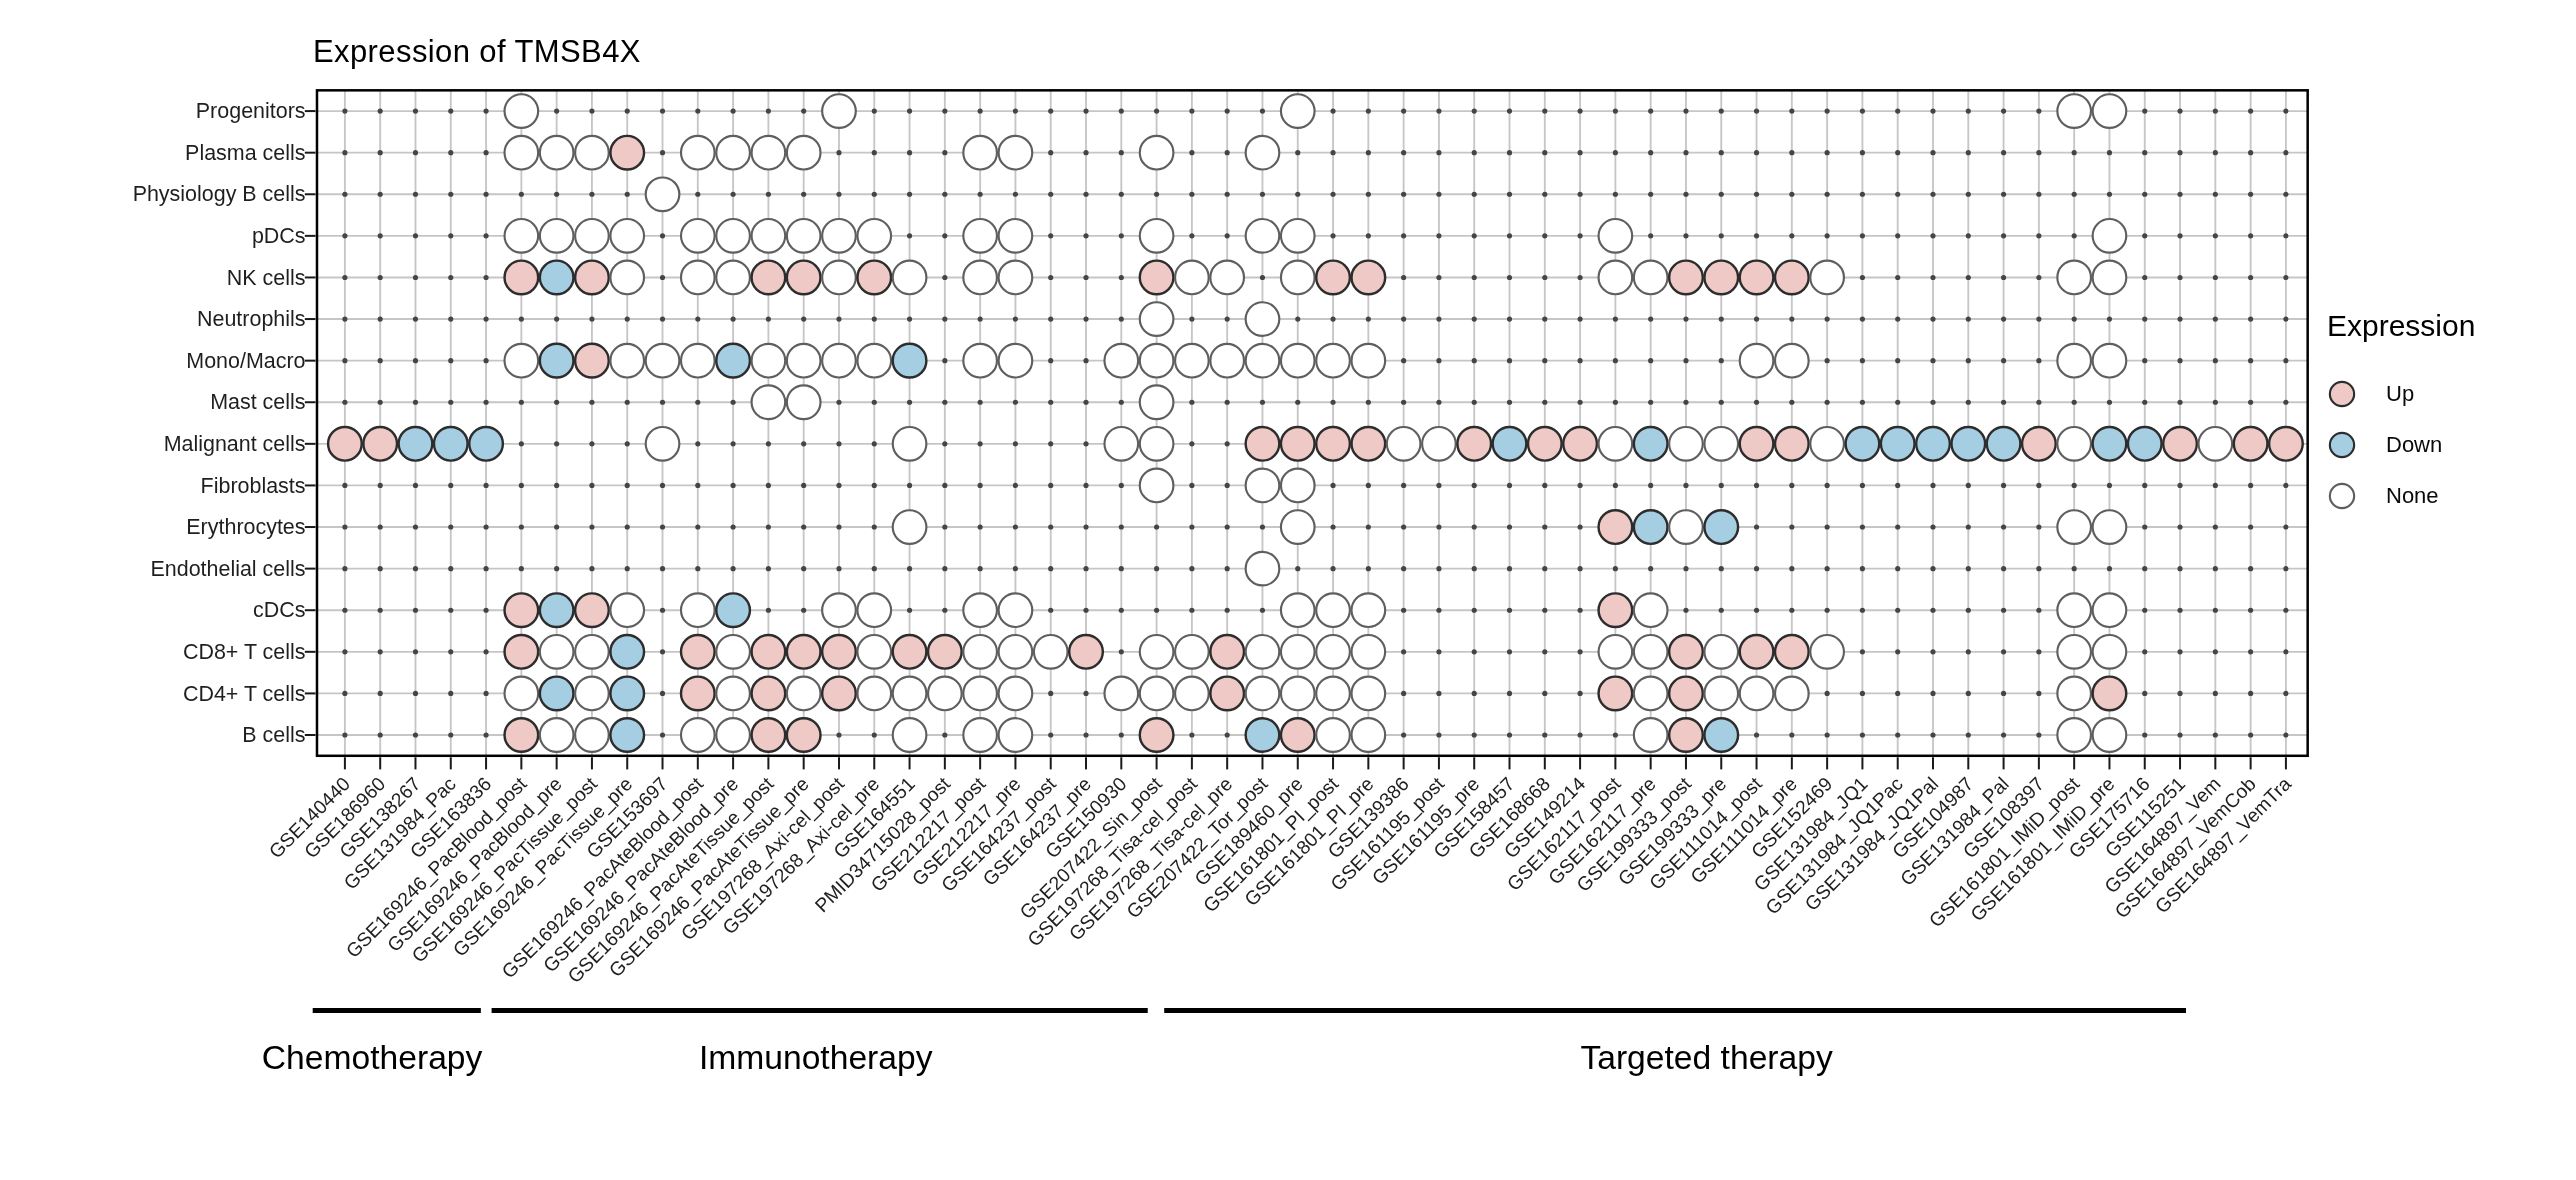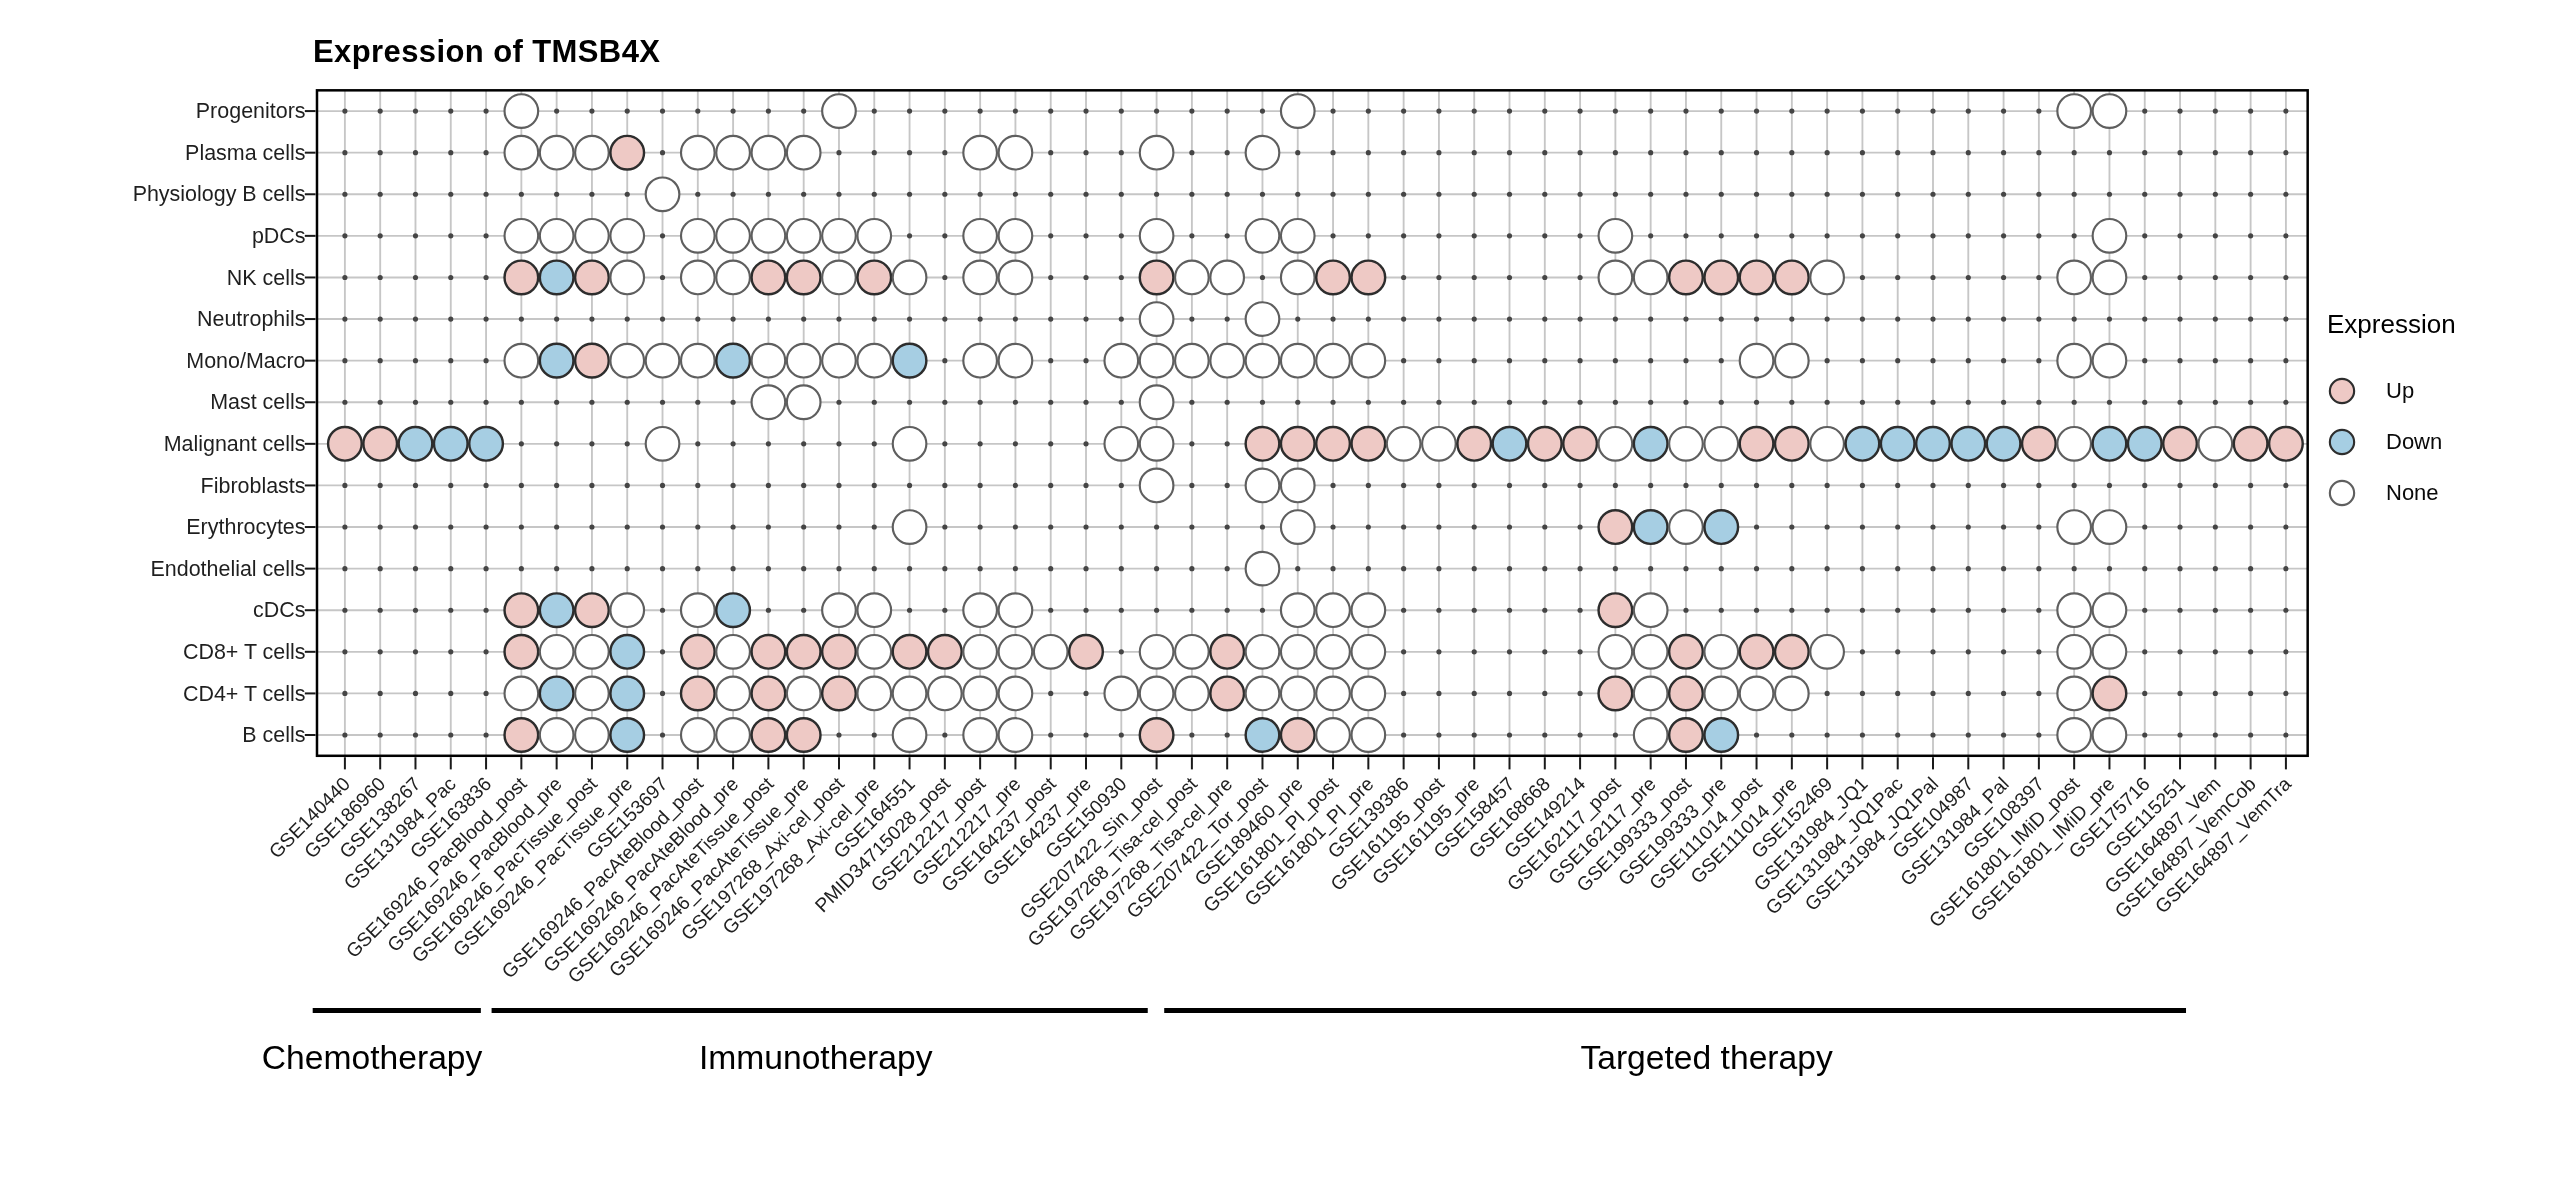--- a/index.html
+++ b/index.html
@@ -1,22 +1,22 @@
 <!DOCTYPE html>
 <html style="font-size:11.4px"><head>
 <meta charset="utf-8">
 <style>
   html,body{margin:0;padding:0;background:#fff;}
   .figure{position:relative;width:2576px;height:1181px;background:#ffffff;overflow:hidden;
           font-family:"Liberation Sans",sans-serif;}
-  .chart-title{position:absolute;left:313px;top:34px;margin:0;font-size:31px;font-weight:700;
+  .chart-title{position:absolute;left:313px;top:34px;margin:0;font-size:31px;font-weight:400;
                color:#000;letter-spacing:0.4px;}
   svg text{font-family:"Liberation Sans",sans-serif;}
   .legend{position:absolute;left:2327px;top:309px;}
-  .legend-title{margin:0 0 36px 0;font-size:26px;font-weight:400;color:#000;}
+  .legend-title{margin:0 0 36px 0;font-size:30px;font-weight:400;color:#000;}
   .legend-item{display:flex;align-items:center;margin-bottom:21px;}
   .legend-item svg{flex:0 0 auto;}
   .legend-label{margin-left:29px;font-size:22px;color:#0a0a0a;}
 </style>
 </head>
 <body>
 
 <div class="figure">
 
   <h1 class="chart-title">Expression of TMSB4X</h1>

